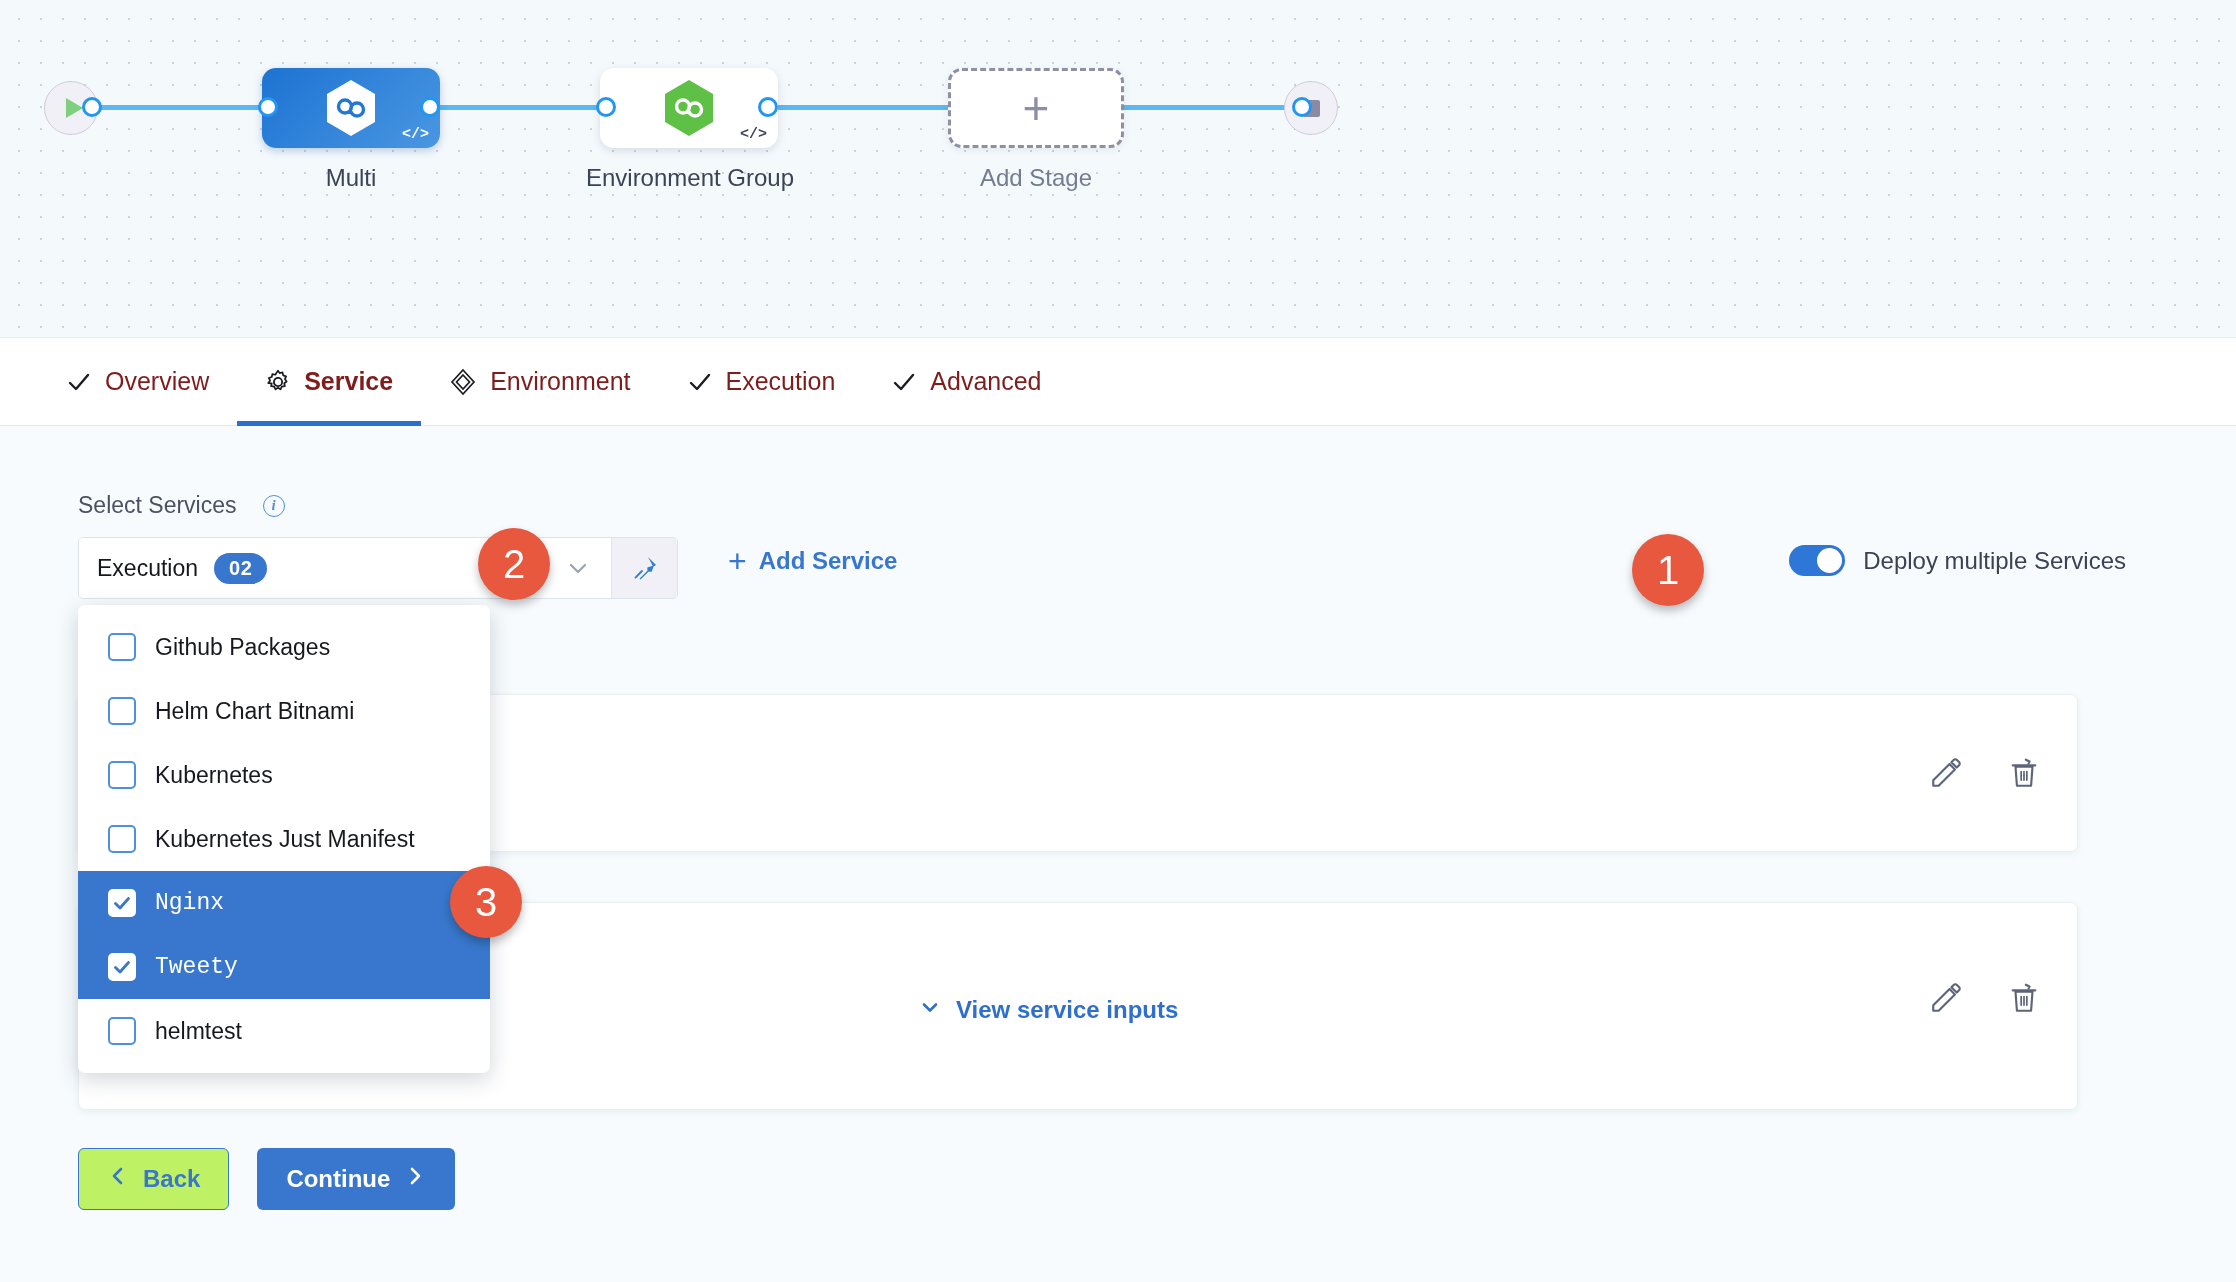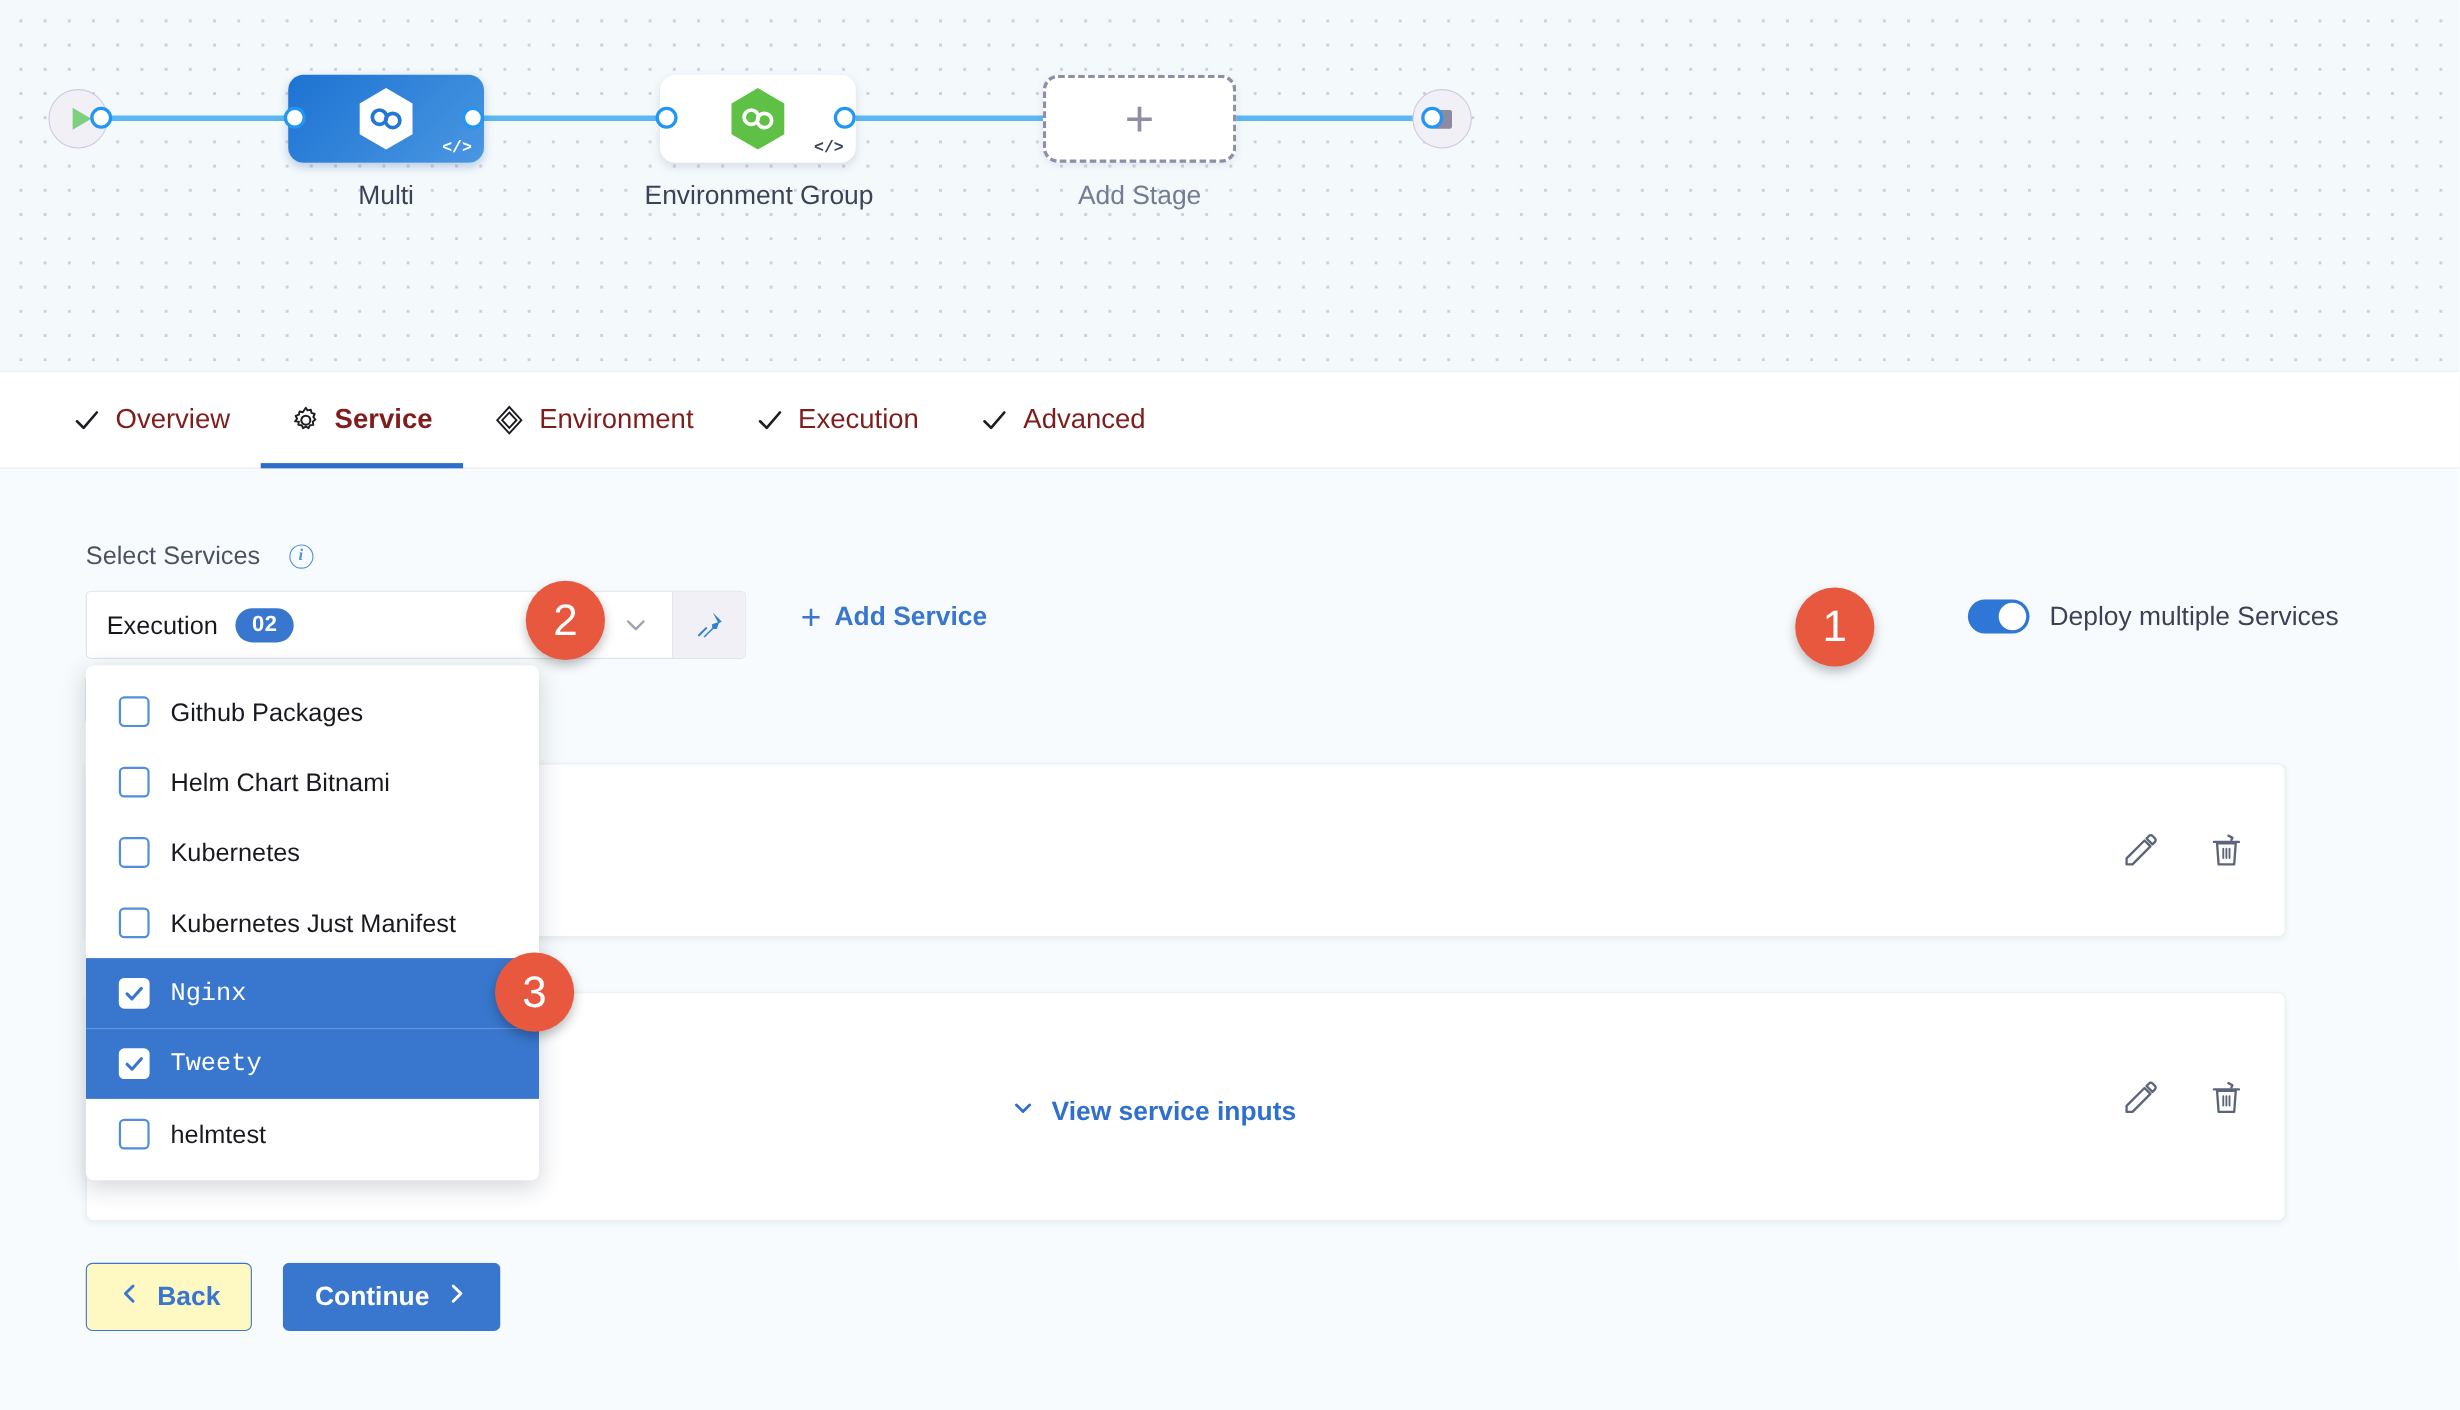--- a/index.html
+++ b/index.html
@@ -323,21 +323,21 @@
   .btn {
     display: flex; align-items: center; gap: 14px;
     height: 62px;
     padding: 0 28px;
     border-radius: 6px;
     font-size: 24px;
     font-weight: 700;
     cursor: pointer;
     border: 1px solid transparent;
   }
-  .btn.ghost { background: #fef9c3; border-color: #3877cd; color: #3877cd; }
+  .btn.ghost { background: #bef264; border-color: #3877cd; color: #3877cd; }
   .btn.primary { background: #3877cd; color: #ffffff; }
 
   
   .callout {
     position: absolute;
     width: 72px; height: 72px;
     border-radius: 50%;
     background: #e8583f;
     color: #ffffff;
     font-size: 40px;

